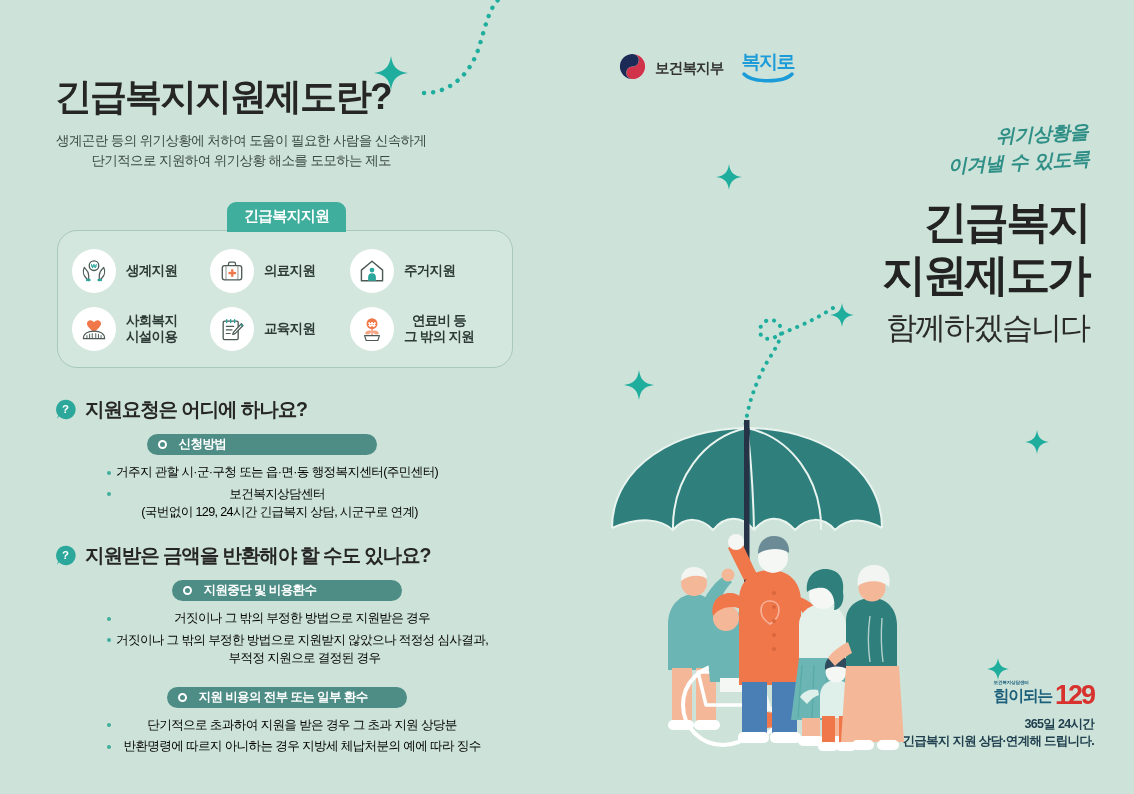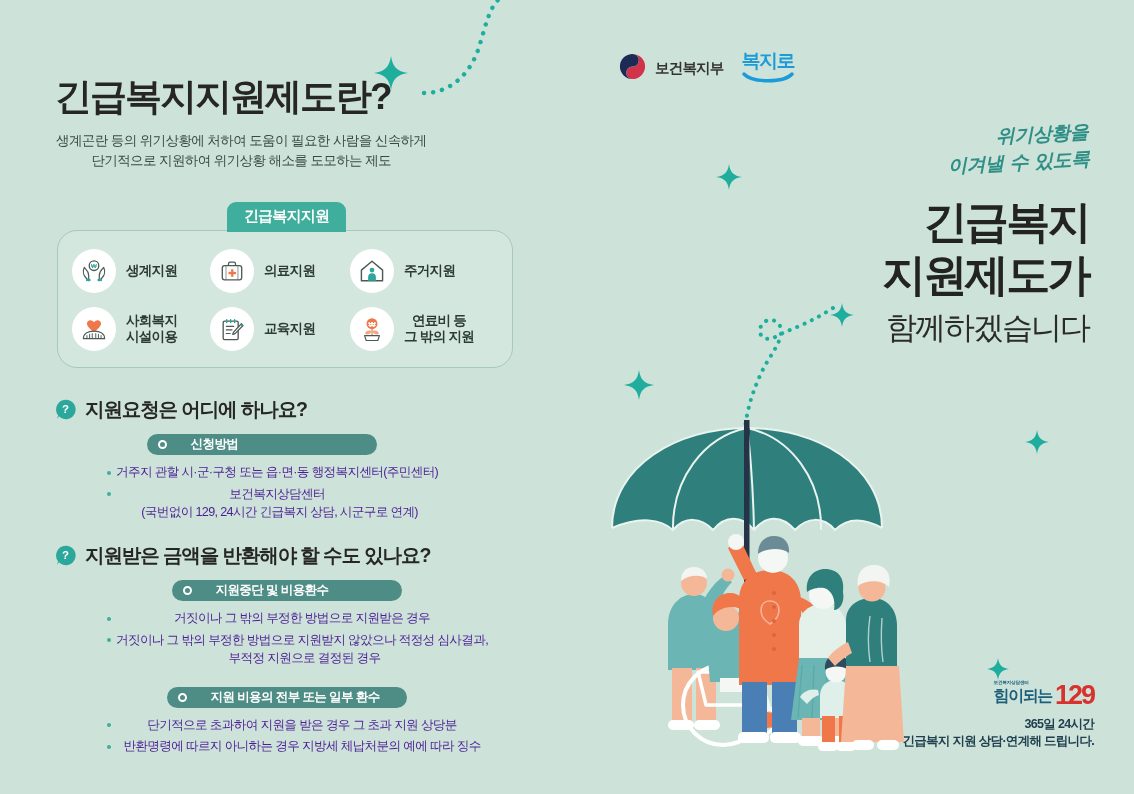--- a/index.html
+++ b/index.html
@@ -56,45 +56,45 @@
   .ic svg { display:block; }
   .item-label { font-size:13.5px; font-weight:bold; color:#2d3b37; letter-spacing:-0.7px; line-height:16px; }
 
   
   .qblock { position:absolute; left:55px; }
   .qhead { display:flex; align-items:center; gap:9px; }
   .qicon { width:21px; height:21px; flex:0 0 21px; }
   .qtitle { font-size:19.5px; font-weight:bold; color:#262626; letter-spacing:-1.1px; }
 
   .pill {
-    display:inline-flex; align-items:center; gap:24px;
+    display:inline-flex; align-items:center; gap:12px;
     background:#4d8d86; color:#fff; border-radius:14px;
     height:21px; padding:0 14px 0 11px; min-width:230px;
     font-size:12.5px; font-weight:bold; letter-spacing:-0.6px;
   }
   .pill .ring {
     width:9px; height:9px; border-radius:50%;
     border:2.2px solid #fff; flex:0 0 9px;
   }
   .bullets { margin-top:8px; padding-left:31px; }
   .bullets li {
     list-style:none; position:relative;
-    font-size:12.6px; line-height:18.5px; color:#4c1d95;
+    font-size:12.6px; line-height:18.5px; color:#000000;
     letter-spacing:-0.65px; margin-bottom:3px; font-weight:500;
   }
   .bullets li:before {
     content:""; position:absolute; left:-9px; top:7.5px;
     width:4px; height:4px; border-radius:50%; background:#3fae9c;
   }
   .bullets li .cont { display:block; padding-left:5px; }
 
   
   .gov-logos { position:absolute; left:619px; top:52px; display:flex; align-items:center; gap:18px; }
   .gov-name { font-size:14.5px; font-weight:bold; color:#333; letter-spacing:-0.8px; }
-  .bokjiro { display:flex; flex-direction:column; align-items:center;font-family:Liberation Mono, monospace; }
+  .bokjiro { display:flex; flex-direction:column; align-items:center; }
 
   .script-line {
     position:absolute; right:45px; top:118px; text-align:right;
     color:#2f8f86; font-size:19px; font-weight:bold; line-height:27px;
     font-style:italic; letter-spacing:-0.5px;
     transform:rotate(-3deg); transform-origin:right center;
     font-family:"DejaVu Sans",sans-serif;
   }
   .big-title {
     position:absolute; right:45px; top:195px; text-align:right;

